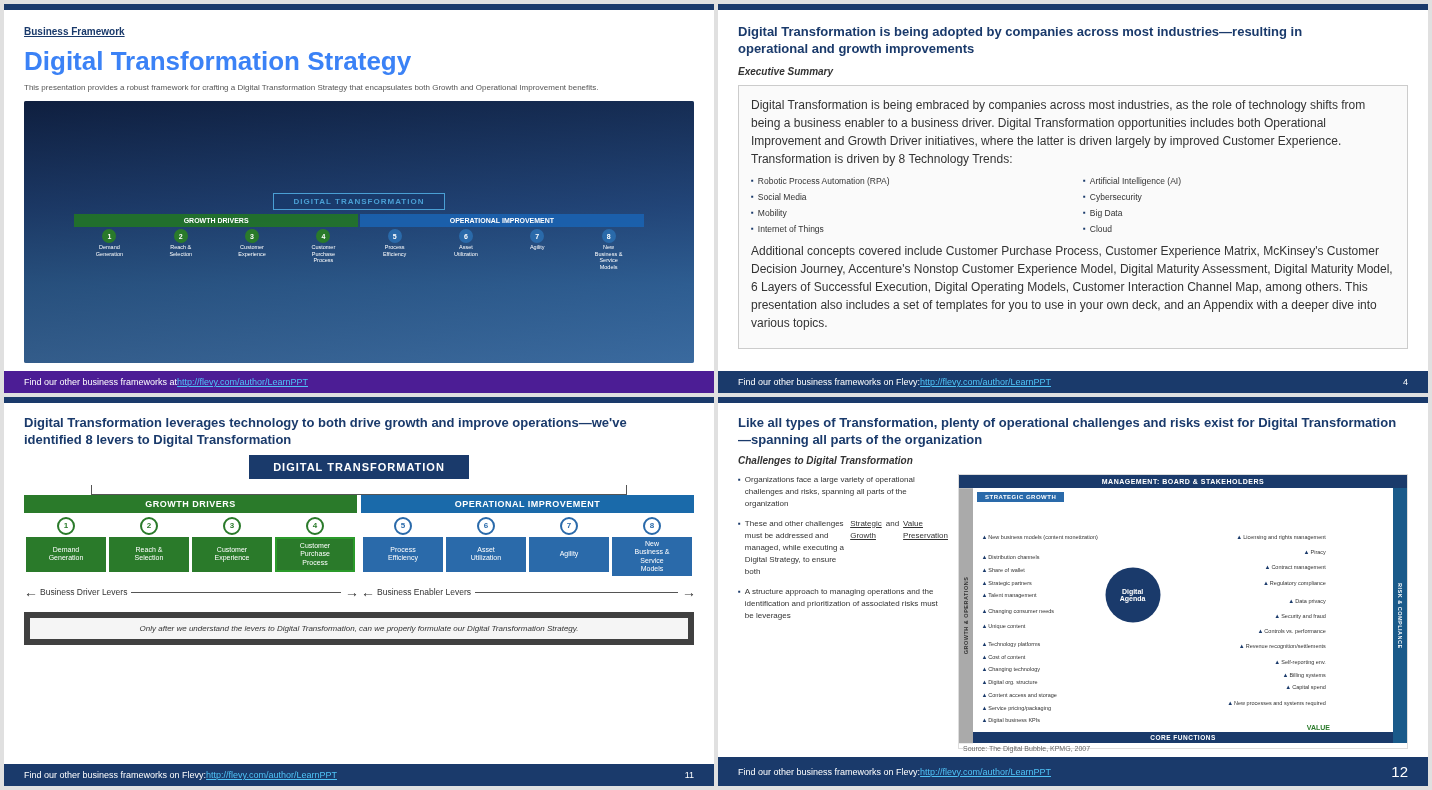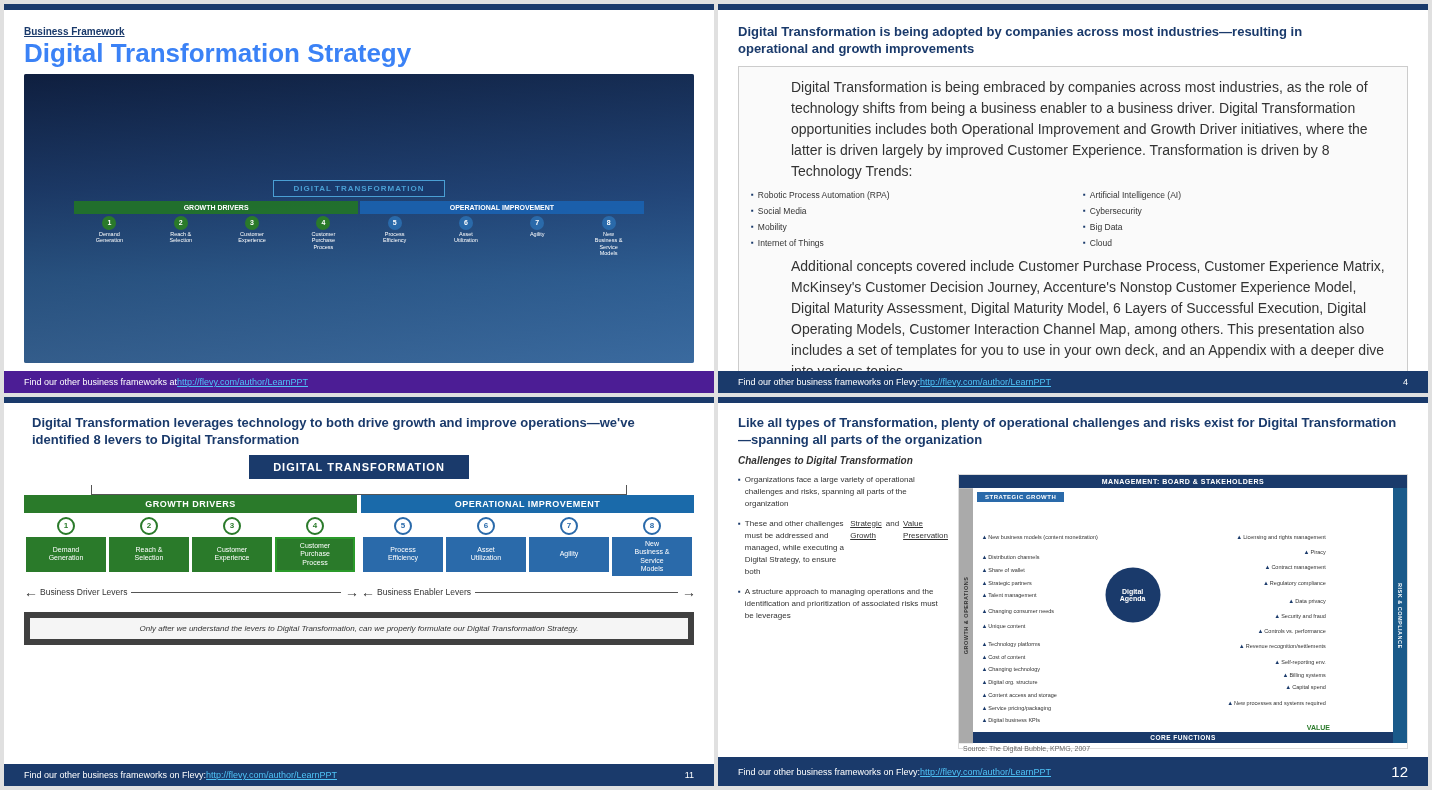--- a/index.html
+++ b/index.html
@@ -4,21 +4,21 @@
   <style>
     * { box-sizing: border-box; margin: 0; padding: 0; }
     body { font-family: Arial, sans-serif; background: #e0e0e0; width: 1432px; height: 790px; overflow: hidden; display: grid; grid-template-columns: 1fr 1fr; grid-template-rows: 1fr 1fr; gap: 4px; padding: 4px; }
 
     .slide { background: #fff; position: relative; overflow: hidden; display: flex; flex-direction: column; }
 
     
     .slide-1 { }
     .slide-1 .top-bar { background: #1a3a6b; height: 6px; }
     .slide-1 .content { padding: 16px 20px 8px; flex: 1; display: flex; flex-direction: column; }
-    .slide-1 .subtitle { font-size: 10px; color: #1a3a6b; font-weight: bold; text-decoration: underline; margin-bottom: 2px; }
+    .slide-1 .subtitle { font-size: 10px; color: #1a3a6b; font-weight: bold; text-decoration: underline; margin-bottom: 10px; }
     .slide-1 .main-title { font-size: 26px; font-weight: 900; color: #3b82f6; line-height: 1.1; margin-bottom: 6px; }
     .slide-1 .desc { font-size: 8px; color: #555; line-height: 1.4; margin-bottom: 8px; }
     .slide-1 .diagram-area { flex: 1; position: relative; background: linear-gradient(135deg, #1a2a4a 0%, #2a4a7a 50%, #3a6aaa 100%); border-radius: 2px; overflow: hidden; display: flex; flex-direction: column; align-items: center; justify-content: center; }
     .slide-1 .city-bg { position: absolute; top: 0; left: 0; right: 0; bottom: 0; background: linear-gradient(180deg, #0a1a3a 0%, #1a3a6a 40%, #2a5a8a 70%, #3a6a9a 100%); opacity: 0.7; }
     .slide-1 .dt-box { position: relative; z-index: 2; background: rgba(26,58,107,0.9); color: #4a9fd4; font-size: 8px; font-weight: bold; padding: 3px 20px; text-align: center; letter-spacing: 1px; margin-bottom: 4px; border: 1px solid #4a9fd4; }
     .slide-1 .growth-col { background: rgba(34,120,34,0.85); padding: 3px 8px; text-align: center; color: #fff; font-size: 7px; font-weight: bold; flex: 1; }
     .slide-1 .ops-col { background: rgba(26,100,180,0.85); padding: 3px 8px; text-align: center; color: #fff; font-size: 7px; font-weight: bold; flex: 1; }
     .slide-1 .lever { display: flex; flex-direction: column; align-items: center; flex: 1; }
     .slide-1 .lever-num { width: 14px; height: 14px; border-radius: 50%; background: #2a7a2a; color: #fff; font-size: 7px; display: flex; align-items: center; justify-content: center; font-weight: bold; margin-bottom: 1px; }
     .slide-1 .lever-num.blue { background: #2a6aaa; }
@@ -27,35 +27,35 @@
     .slide-1 .footer-text { font-size: 9px; color: #fff; }
     .slide-1 .footer-link { font-size: 9px; color: #4fc3f7; }
 
     
     .slide-2 { }
     .slide-2 .top-bar { background: #1a3a6b; height: 6px; }
     .slide-2 .content { padding: 14px 20px 8px; flex: 1; overflow: hidden; }
     .slide-2 .main-title { font-size: 13px; font-weight: bold; color: #1a3a6b; line-height: 1.3; margin-bottom: 8px; max-width: 620px; }
     .slide-2 .exec-summary { font-size: 10px; font-weight: bold; font-style: italic; color: #333; margin-bottom: 8px; }
     .slide-2 .text-box { border: 1px solid #ccc; padding: 10px 12px; background: #fafafa; margin-bottom: 8px; }
-    .slide-2 .text-box p { font-size: 14px; color: #333; line-height: 1.5; margin-bottom: 6px; margin-left: 40px; }
+    .slide-2 .text-box p { font-size: 12px; color: #333; line-height: 1.5; margin-bottom: 6px; }
     .slide-2 .two-col-list { display: grid; grid-template-columns: 1fr 1fr; gap: 2px 20px; margin-bottom: 6px; }
     .slide-2 .list-item { font-size: 8.5px; color: #333; display: flex; align-items: flex-start; gap: 4px; padding: 2px 0; }
     .slide-2 .list-item::before { content: "▪"; color: #1a3a6b; font-size: 8px; flex-shrink: 0; }
     .slide-2 .bottom-para { font-size: 8.5px; color: #333; line-height: 1.5; }
     .slide-2 .footer { background: #1a3a6b; padding: 6px 20px; display: flex; align-items: center; justify-content: space-between; }
     .slide-2 .footer-text { font-size: 9px; color: #fff; }
     .slide-2 .footer-link { font-size: 9px; color: #4fc3f7; }
     .slide-2 .footer-num { font-size: 9px; color: #fff; }
 
     
     .slide-3 { }
     .slide-3 .top-bar { background: #1a3a6b; height: 6px; }
     .slide-3 .content { padding: 12px 20px 8px; flex: 1; display: flex; flex-direction: column; }
-    .slide-3 .main-title { font-size: 13px; font-weight: bold; color: #1a3a6b; line-height: 1.3; margin-bottom: 6px; max-width: 620px; margin-left: 8px; }
+    .slide-3 .main-title { font-size: 13px; font-weight: bold; color: #1a3a6b; line-height: 1.3; margin-bottom: 6px; max-width: 620px; }
     .slide-3 .section-label { font-size: 10px; font-weight: bold; font-style: italic; color: #333; margin-bottom: 10px; }
     .slide-3 .dt-header { background: #1a3a6b; color: #fff; text-align: center; font-size: 11px; font-weight: bold; padding: 6px 0; letter-spacing: 1px; width: 220px; margin: 0 auto 4px; }
     .slide-3 .growth-header { background: #2a7a2a; color: #fff; text-align: center; font-size: 9px; font-weight: bold; padding: 4px 0; letter-spacing: 0.5px; }
     .slide-3 .ops-header { background: #1a6aaa; color: #fff; text-align: center; font-size: 9px; font-weight: bold; padding: 4px 0; letter-spacing: 0.5px; }
     .slide-3 .levers-row { display: flex; gap: 3px; padding: 4px 2px; }
     .slide-3 .lever-item { display: flex; flex-direction: column; align-items: center; flex: 1; }
     .slide-3 .lever-circle { width: 18px; height: 18px; border-radius: 50%; border: 2px solid #2a7a2a; color: #2a7a2a; font-size: 8px; display: flex; align-items: center; justify-content: center; font-weight: bold; margin-bottom: 2px; }
     .slide-3 .lever-circle.blue { border-color: #2a6aaa; color: #2a6aaa; }
     .slide-3 .lever-box { background: #2a7a2a; color: #fff; font-size: 7px; text-align: center; padding: 3px 2px; line-height: 1.2; width: 100%; min-height: 35px; display: flex; align-items: center; justify-content: center; }
     .slide-3 .lever-box.blue { background: #2a6aaa; }
@@ -83,20 +83,21 @@
     .slide-4 .footer-link { font-size: 9px; color: #4fc3f7; }
   </style>
 </head>
 <body>
 
 <div class="slide slide-1">
   <div class="top-bar"></div>
   <div class="content">
     <div class="subtitle">Business Framework</div>
     <div class="main-title">Digital Transformation Strategy</div>
+    <div class="desc">This presentation provides a robust framework for crafting a Digital Transformation Strategy that encapsulates both Growth and Operational Improvement benefits.</div>
 
     <div class="diagram-area">
       <div class="city-bg"></div>
       <div class="dt-box">DIGITAL TRANSFORMATION</div>
 
       <div style="position:relative;z-index:2;width:85%;display:flex;gap:2px;margin-bottom:2px;">
         <div class="growth-col">GROWTH DRIVERS</div>
         <div class="ops-col">OPERATIONAL IMPROVEMENT</div>
       </div>
 
@@ -145,20 +146,21 @@
   <div class="footer">
     <span class="footer-text">Find our other business frameworks at </span>
     <a class="footer-link" href="#">http://flevy.com/author/LearnPPT</a>
   </div>
 </div>
 
 <div class="slide slide-2">
   <div class="top-bar"></div>
   <div class="content">
     <div class="main-title">Digital Transformation is being adopted by companies across most industries—resulting in operational and growth improvements</div>
+    <div class="exec-summary">Executive Summary</div>
     <div class="text-box">
       <p>Digital Transformation is being embraced by companies across most industries, as the role of technology shifts from being a business enabler to a business driver.  Digital Transformation opportunities includes both Operational Improvement and Growth Driver initiatives, where the latter is driven largely by improved Customer Experience.  Transformation is driven by 8 Technology Trends:</p>
       <div class="two-col-list">
         <div class="list-item">Robotic Process Automation (RPA)</div>
         <div class="list-item">Artificial Intelligence (AI)</div>
         <div class="list-item">Social Media</div>
         <div class="list-item">Cybersecurity</div>
         <div class="list-item">Mobility</div>
         <div class="list-item">Big Data</div>
         <div class="list-item">Internet of Things</div>

